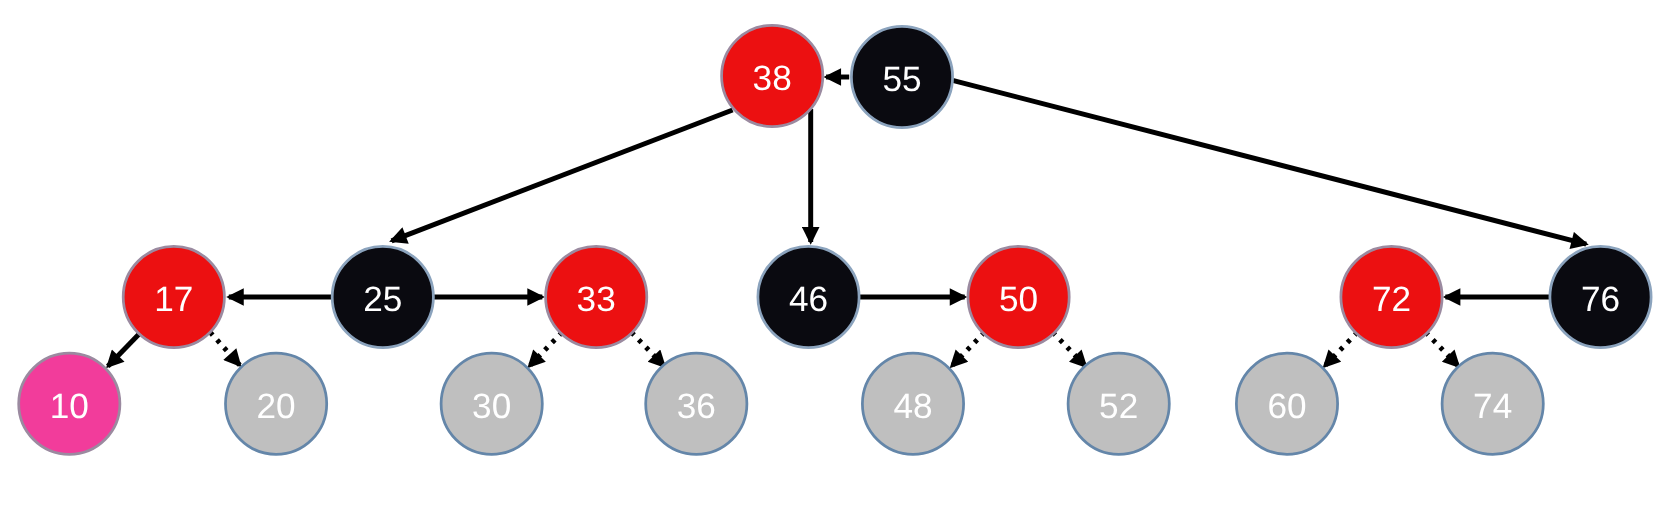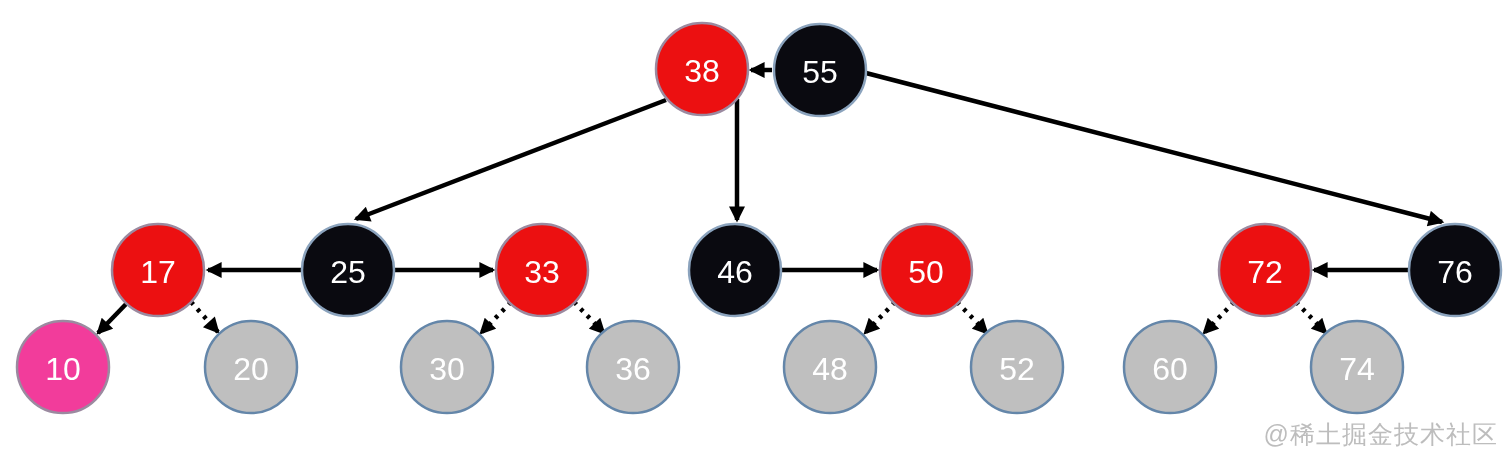--- a/index.html
+++ b/index.html
@@ -120,14 +120,13 @@
           <circle cx="1170" cy="367" r="46" fill="#bfbfbf" stroke="#6486a9" stroke-width="2.5"></circle>
           <text x="1170" y="369" text-anchor="middle" dominant-baseline="central" class="node-label" fill="#ffffff">60</text>
         </g>
         <g>
           <circle cx="1357" cy="367" r="46" fill="#bfbfbf" stroke="#6486a9" stroke-width="2.5"></circle>
           <text x="1357" y="369" text-anchor="middle" dominant-baseline="central" class="node-label" fill="#ffffff">74</text>
         </g>
       </g>
   </svg>
 
-  <div class="watermark">@稀土掘金技术社区</div>
 </div>
 
 </body></html>

